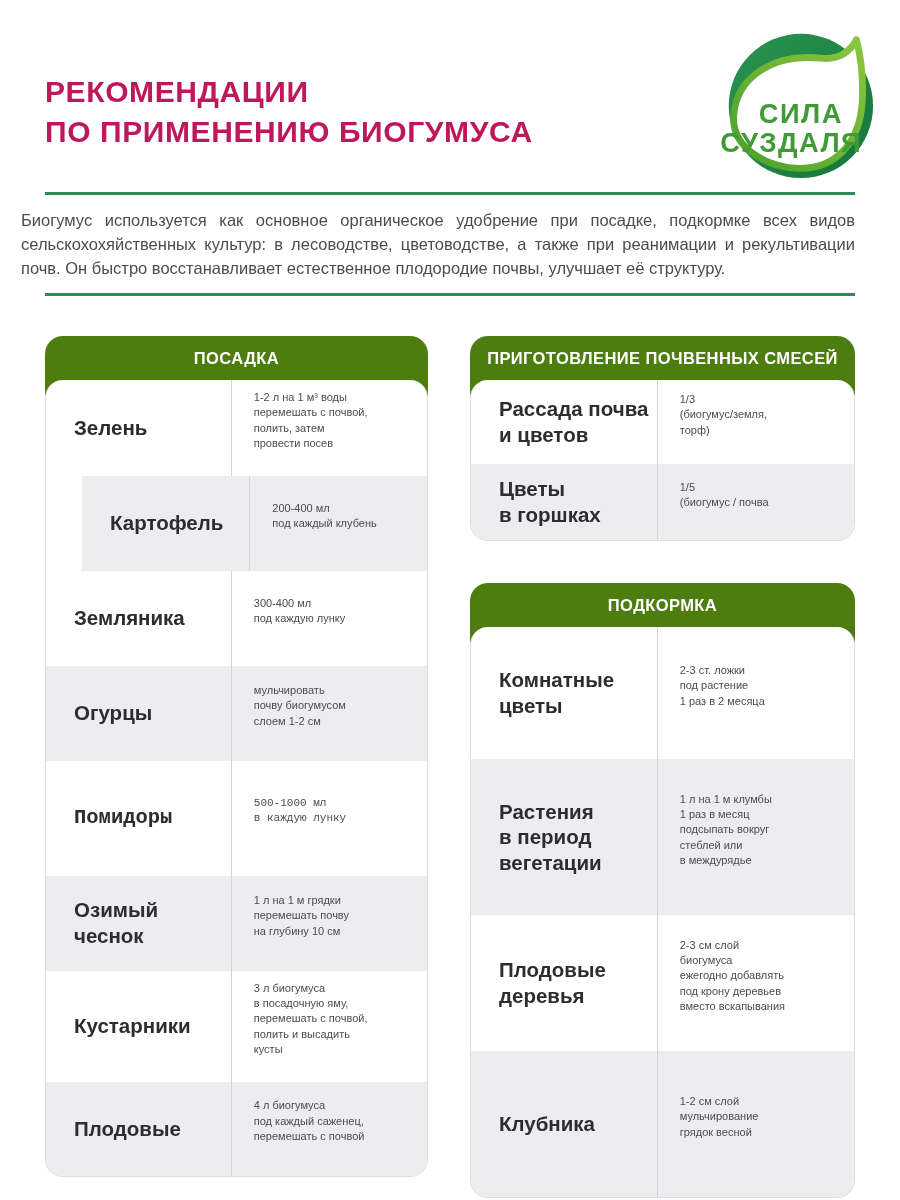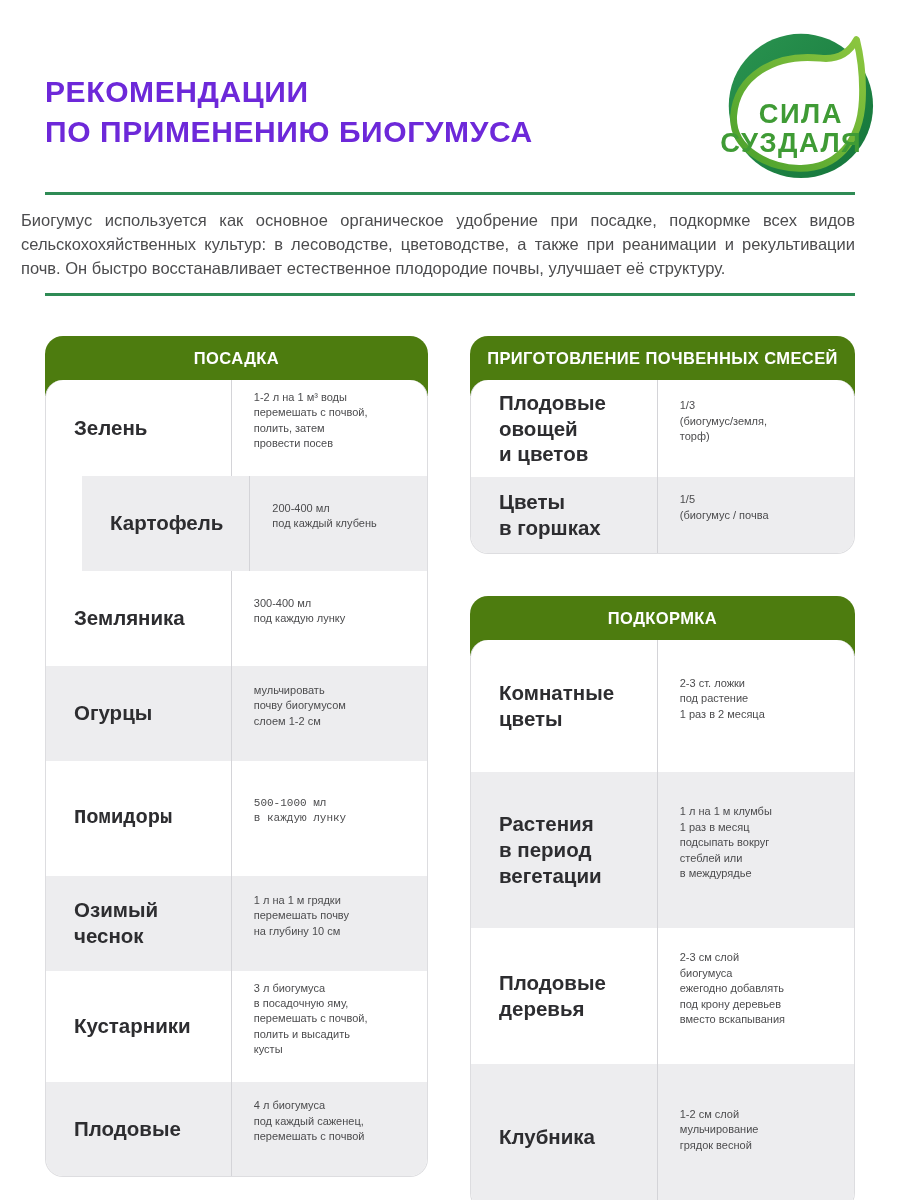--- a/index.html
+++ b/index.html
@@ -5,21 +5,21 @@
   * { margin:0; padding:0; box-sizing:border-box; }
   html,body { background:#fff; }
   body { font-family:"Liberation Sans","DejaVu Sans",sans-serif; color:#4c4c4e; }
   .page { position:relative; width:900px; height:1200px; background:#fff; overflow:hidden; }
 
   
   .hdr { position:relative; padding:58px 45px 0 45px; }
   .page-title {
     margin-top:14px;
     font-size:30px; line-height:40px; font-weight:bold;
-    color:#6d28d9; letter-spacing:.6px;
+    color:#be185d; letter-spacing:.6px;
   }
   .logo { position:absolute; top:26px; right:25px; width:156px; height:156px; }
 
   
   .rule { height:3px; background:#2e8b55; margin:0 45px; border:none; }
   .rule-top { margin-top:40px; }
   .rule-bottom { margin-top:13px; }
   .intro {
     margin:13px 45px 0 21px;
     font-size:16.5px; line-height:24px; color:#4c4c4e;
@@ -207,21 +207,21 @@
       </div>
     </div>
 
     <div class="col-right">
 
       <div class="card">
         <div class="card-header">ПРИГОТОВЛЕНИЕ ПОЧВЕННЫХ СМЕСЕЙ</div>
         <div class="card-body t-smesi">
           <div class="row">
             <div class="cell-name">
-                <span>Плодовые овощей
+                <span>Рассада почва
 и цветов</span>
               </div>
             <div class="cell-desc">
                 <span>1/3
 (биогумус/земля,
 торф)</span>
               </div>
           </div>
           <div class="row alt">
             <div class="cell-name">

